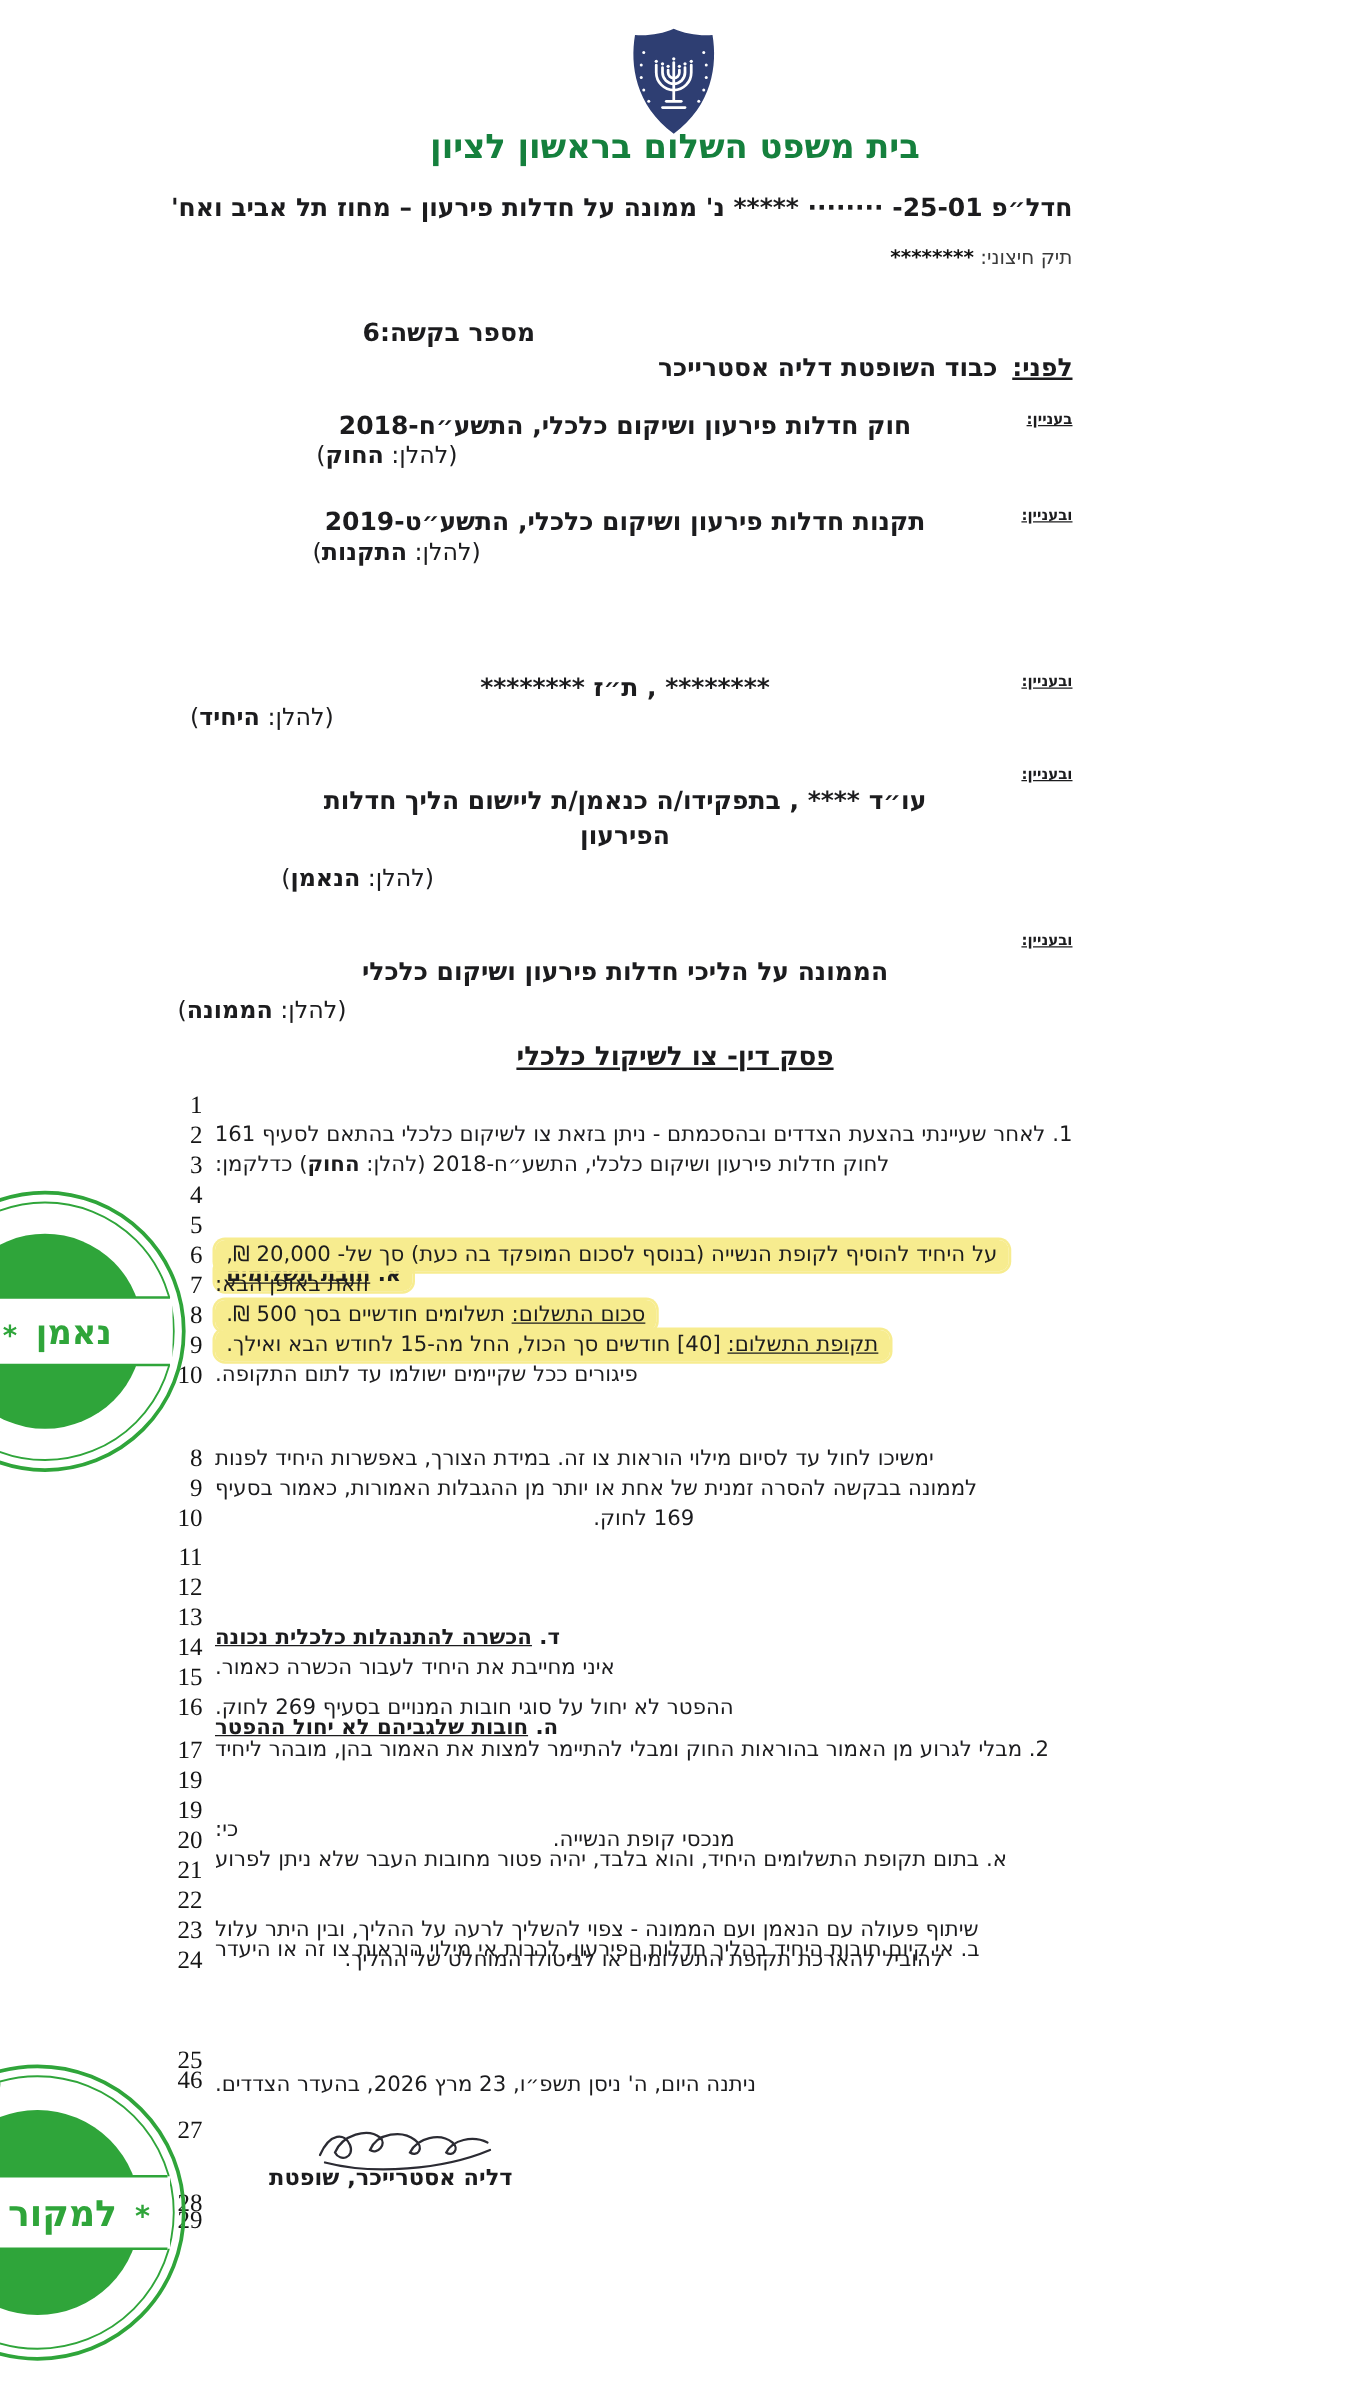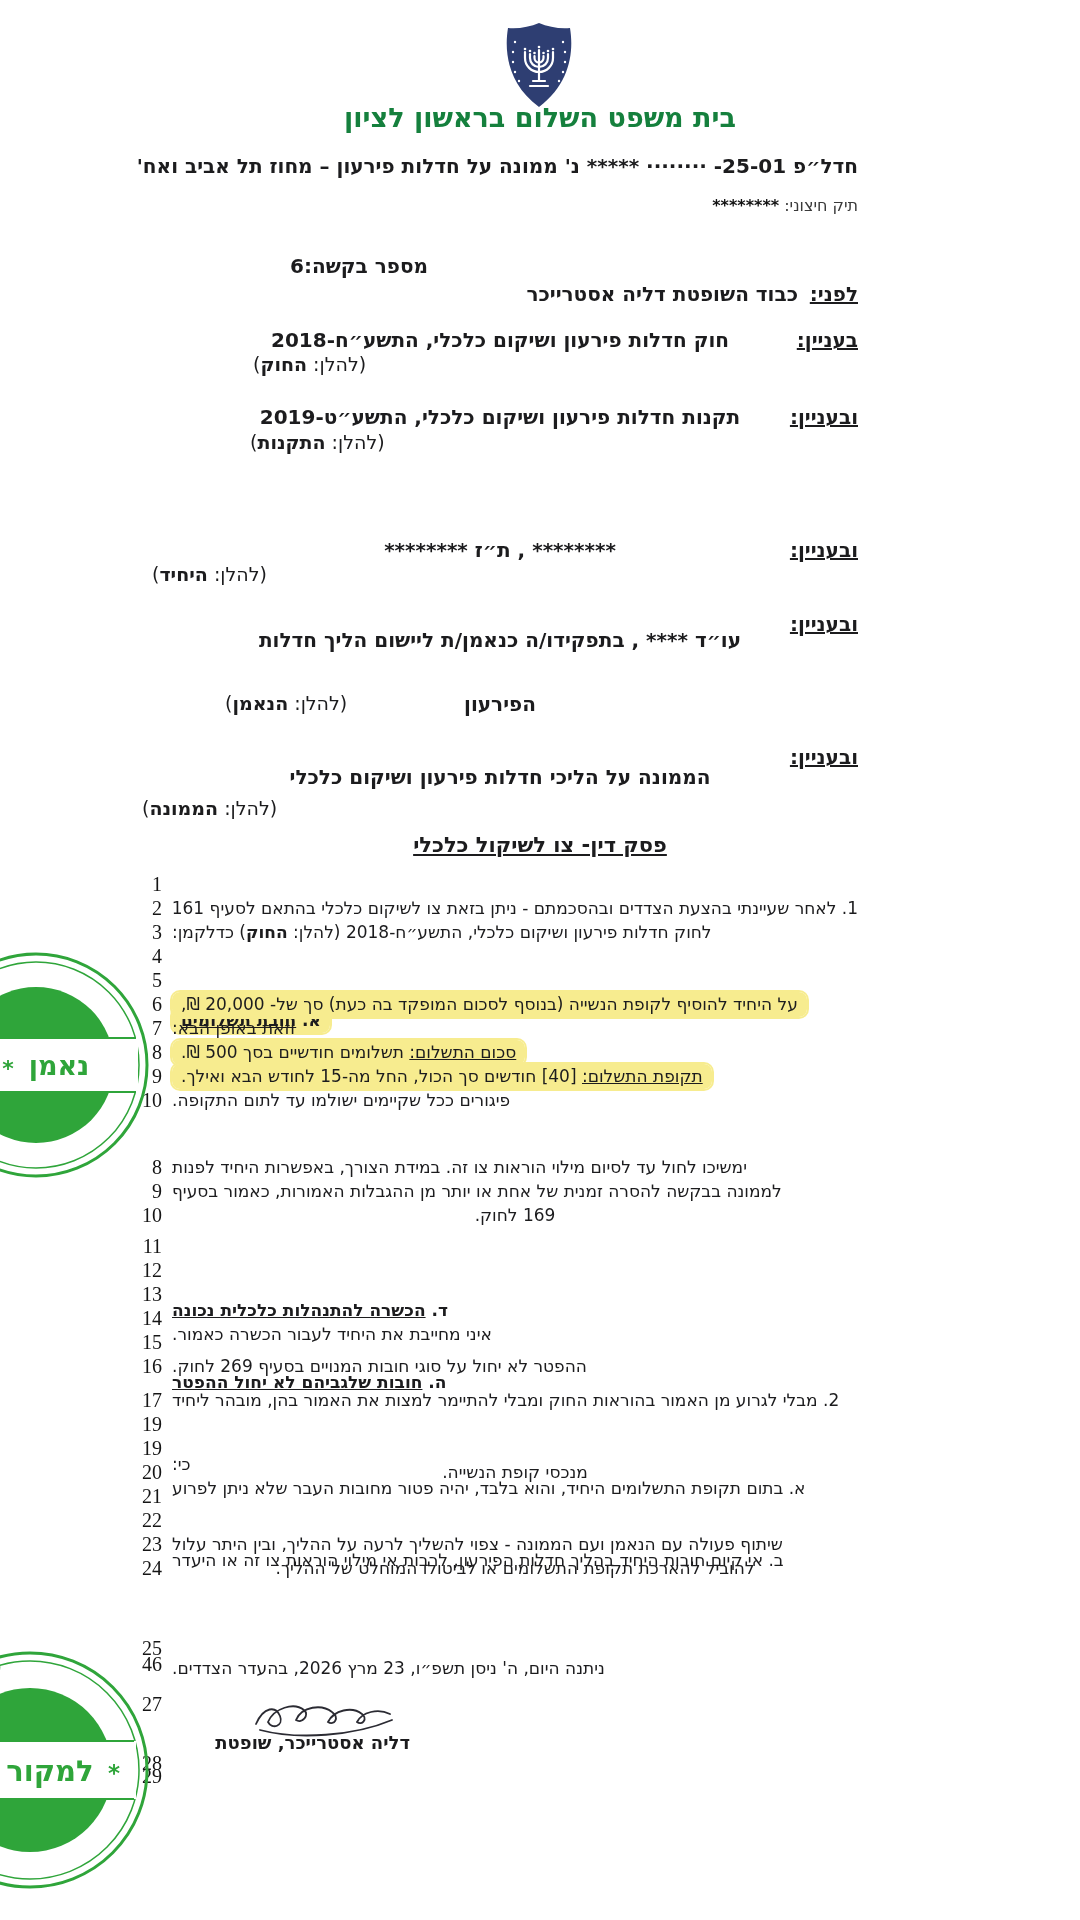--- a/index.html
+++ b/index.html
@@ -17,23 +17,23 @@
   .req-no{position:absolute;top:254px;right:652px;font-size:20px;font-weight:bold;}
   .before-label{position:absolute;top:282px;right:222px;font-size:20px;font-weight:bold;text-decoration:underline;}
   .before-value{position:absolute;top:282px;right:282px;font-size:20px;font-weight:bold;}
   
   .party{position:absolute;left:0;right:0;height:0;}
   .parties .party:nth-of-type(1){top:328px}
   .parties .party:nth-of-type(2){top:405px}
   .parties .party:nth-of-type(3){top:538px}
   .parties .party:nth-of-type(4){top:612px}
   .parties .party:nth-of-type(5){top:745px}
-  .p-label{position:absolute;right:222px;top:0;font-size:20px;font-weight:bold;text-decoration:underline;white-space:nowrap;}
+  .p-label{position:absolute;right:222px;top:0;font-size:12px;font-weight:bold;text-decoration:underline;white-space:nowrap;}
   .p-name{position:absolute;right:280px;top:0;width:600px;text-align:center;font-size:20px;font-weight:bold;white-space:nowrap;}
-  .p-name2{position:absolute;right:280px;top:44px;width:600px;text-align:center;font-size:20px;font-weight:bold;margin-top:36px;}
+  .p-name2{position:absolute;right:280px;top:44px;width:600px;text-align:center;font-size:20px;font-weight:bold;}
   .parties .party:nth-of-type(4) .p-name{top:16px}
   .parties .party:nth-of-type(5) .p-name{top:20px}
   .p-alias{position:absolute;font-size:19px;white-space:nowrap;}
   .p-alias .b{font-weight:bold;}
   .parties .party:nth-of-type(1) .p-alias{left:253px;top:25px}
   .parties .party:nth-of-type(2) .p-alias{left:250px;top:26px}
   .parties .party:nth-of-type(3) .p-alias{left:152px;top:25px}
   .parties .party:nth-of-type(4) .p-alias{left:225px;top:80px}
   .parties .party:nth-of-type(5) .p-alias{left:142px;top:52px}
   

